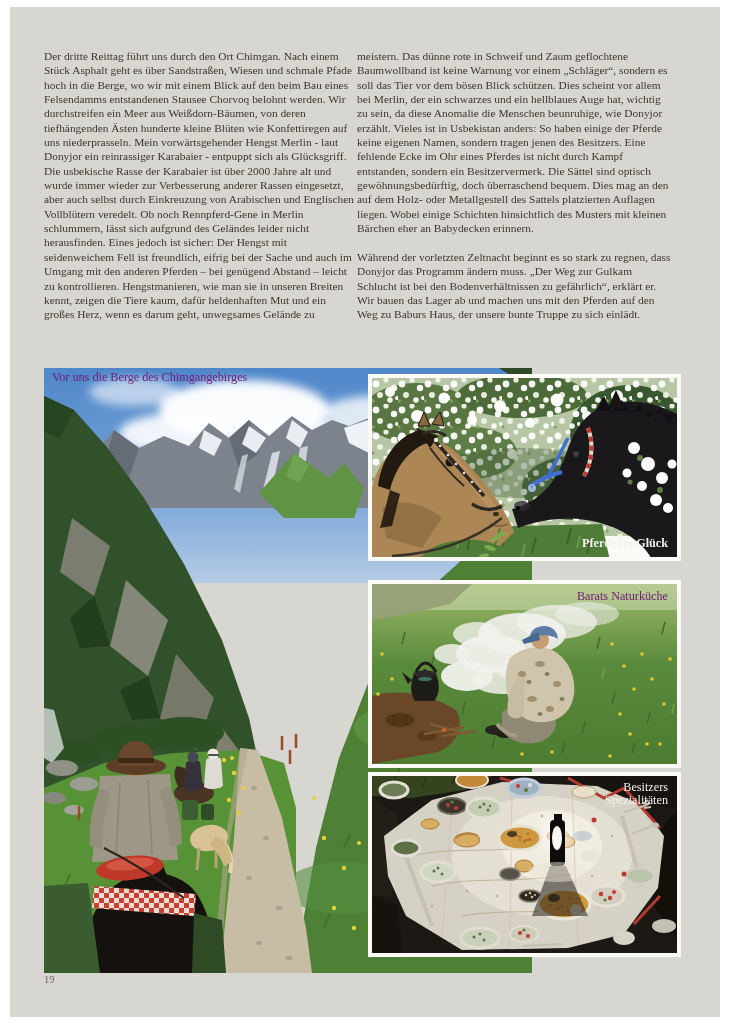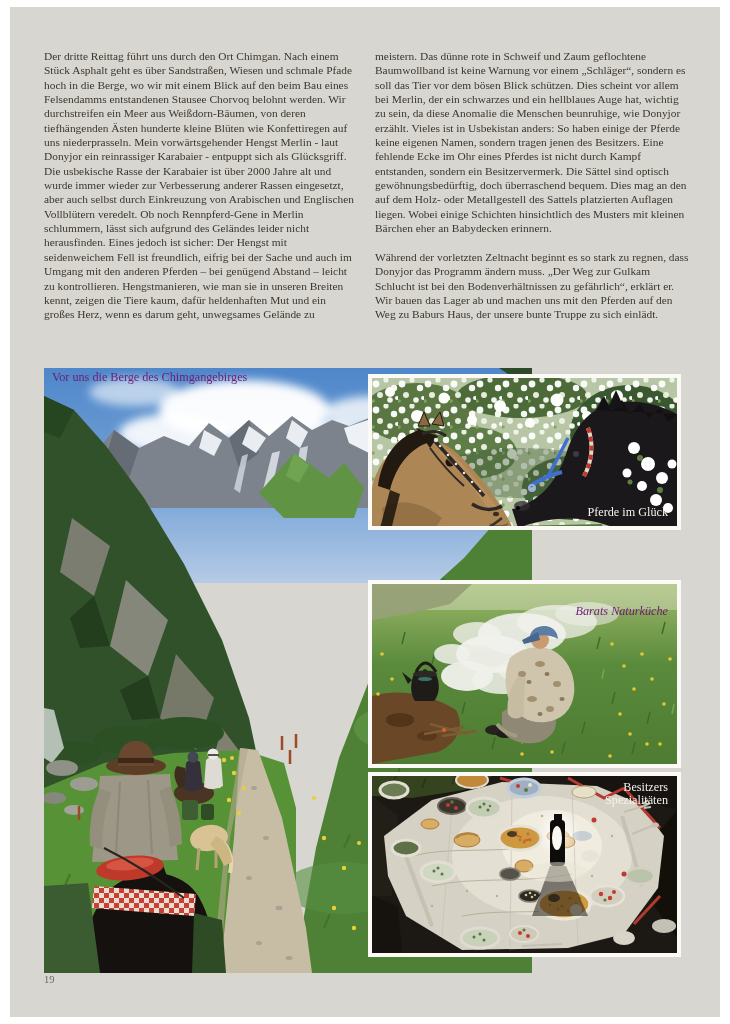--- a/index.html
+++ b/index.html
@@ -1,36 +1,36 @@
 <!DOCTYPE html>
 <html><head>
 <meta charset="utf-8">
 <style>
   html,body{margin:0;padding:0;background:#ffffff;width:730px;height:1024px;overflow:hidden;}
   .sheet{position:relative;width:730px;height:1024px;font-family:"Liberation Serif","DejaVu Serif",serif;}
   .page-bg{position:absolute;left:10px;top:7px;width:710px;height:1010px;background:#d8d6d0;}
   .col{position:absolute;top:49px;font-size:11.4px;line-height:14.35px;color:#3c362c;}
   .col p{margin:0;}
   .col-left{left:44px;width:312px;}
-  .col-right{left:375px;width:316px;}
+  .col-right{left:357px;width:316px;}
   .para-gap{margin-top:14.35px !important;}
   .photo{position:absolute;margin:0;padding:0;}
   .photo svg{display:block;}
   .photo-mountain{left:44px;top:368px;width:488px;height:605px;}
   .frame{left:368px;width:313px;background:#fbfaf6;padding:4px;box-sizing:border-box;}
-  .frame-horses{top:374px;height:156px;}
+  .frame-horses{top:374px;height:187px;font-weight:bold;}
   .frame-cooking{top:580px;height:188px;}
   .frame-food{top:772px;height:185px;}
   .photo-inner{position:relative;width:100%;height:100%;overflow:hidden;}
   .cap{position:absolute;font-size:12.2px;line-height:13.4px;margin:0;}
   .cap-dark{color:#701a75;}
   .cap-light{color:#f3f2ec;}
   .cap-mountain{left:8px;top:3px;}
   .cap-horses{right:9px;bottom:7px;}
-  .cap-cooking{right:9px;top:21px;font-style:italic;}
+  .cap-cooking{right:9px;top:6px;}
   .cap-food{right:9px;top:5px;text-align:right;}
   .page-number{position:absolute;left:44px;top:974px;font-size:10.5px;color:#6d6860;}
 </style>
 </head>
 <body>
 
 <div class="sheet">
   <div class="page-bg"></div>
 
   <div class="col col-left">

